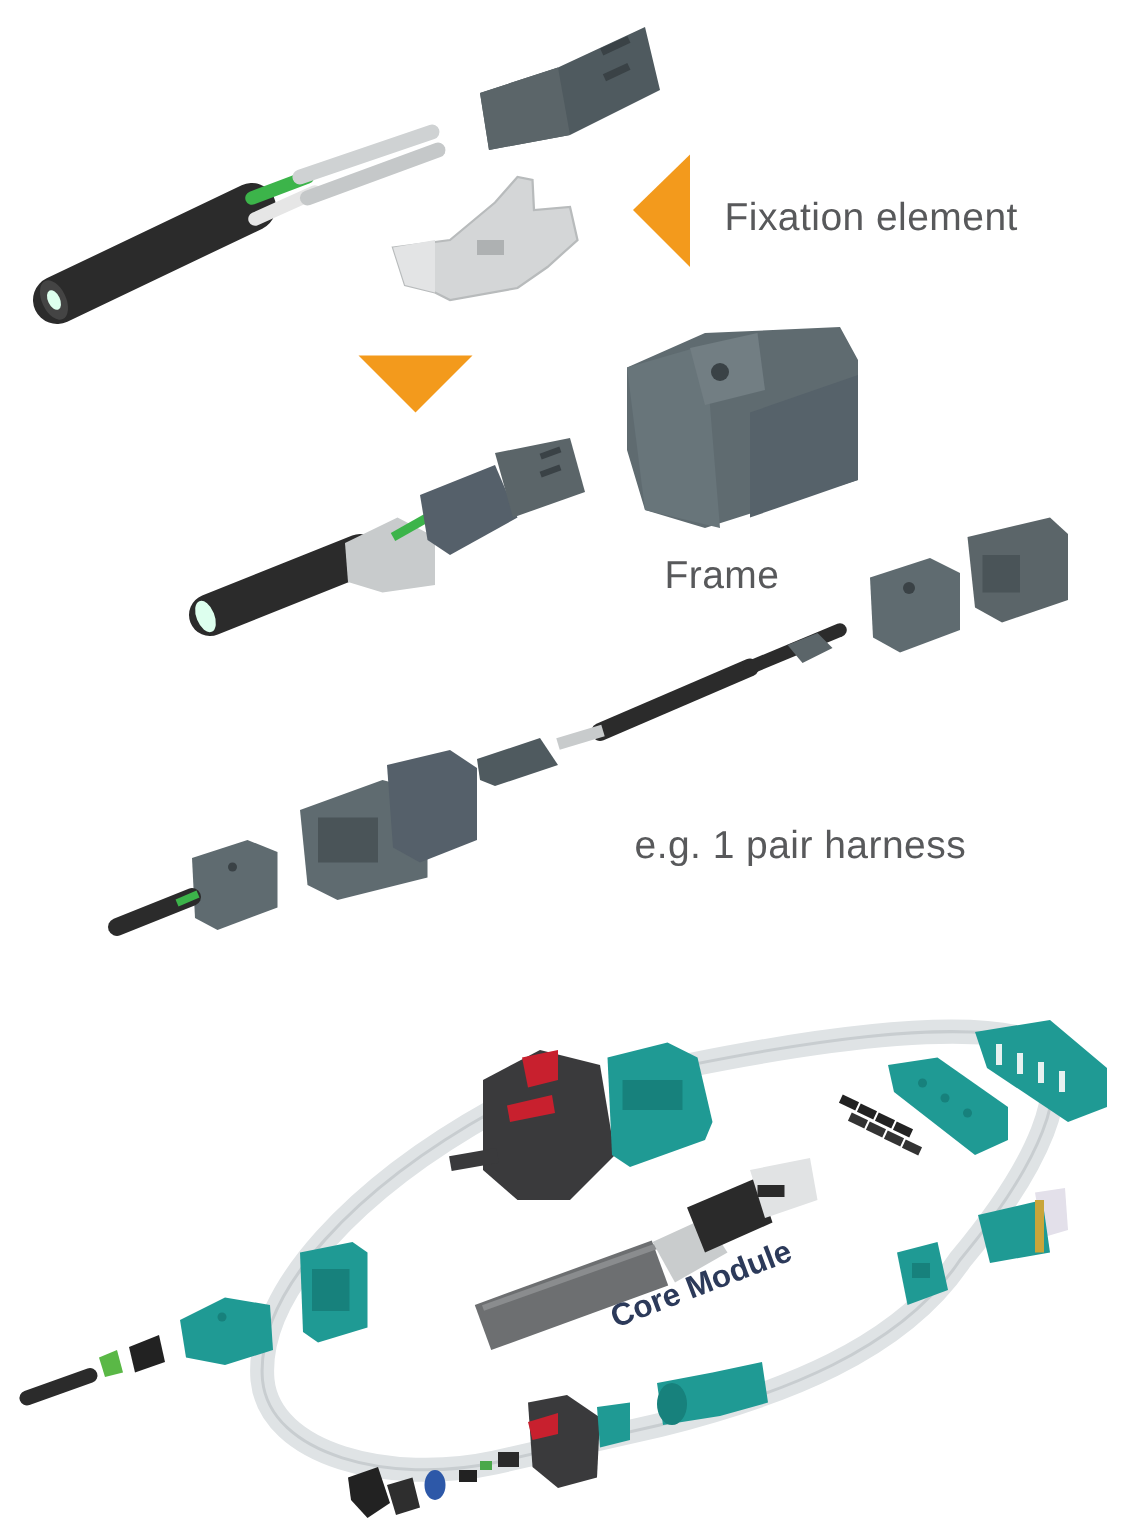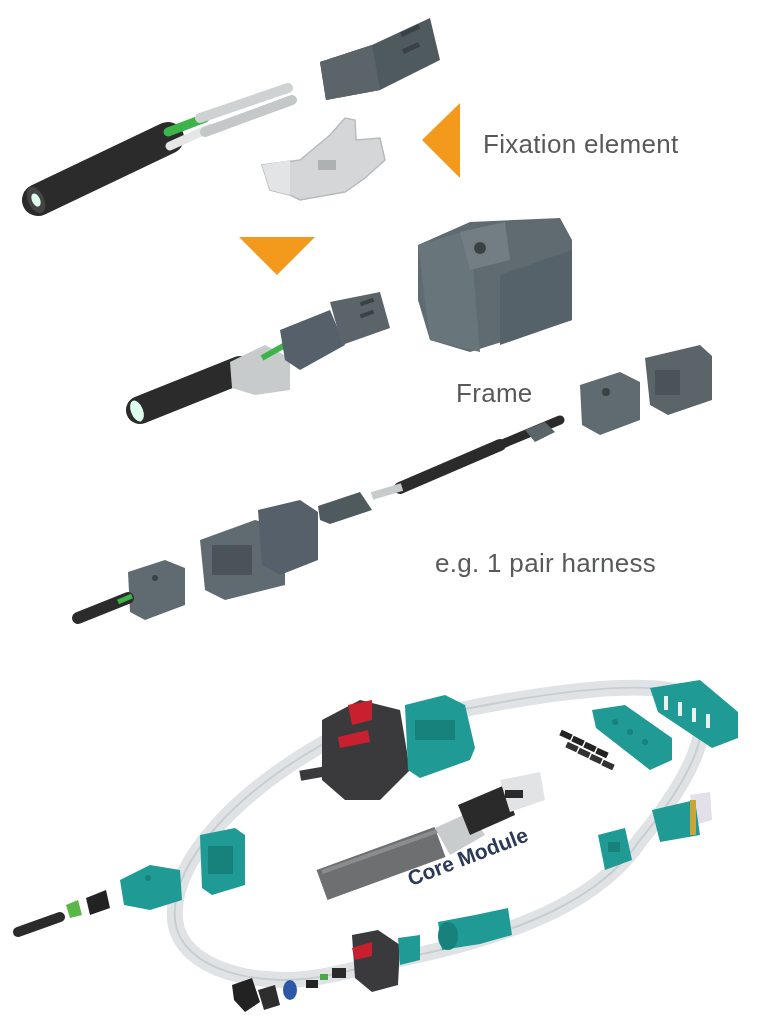--- a/index.html
+++ b/index.html
@@ -82,22 +82,22 @@
       <polygon points="258,510 300,500 318,512 318,560 280,575 262,565" fill="#55606a"></polygon>
 
       <polygon points="128,572 165,560 185,568 185,605 145,620 130,612" fill="#5f6b70"></polygon>
       <circle cx="155" cy="578" r="3" fill="#3a4246"></circle>
       <line x1="78" y1="618" x2="128" y2="598" stroke="#2b2b2b" stroke-width="12" stroke-linecap="round"></line>
       <line x1="118" y1="602" x2="132" y2="596" stroke="#3cb44a" stroke-width="5"></line>
     </g>
   </svg>
 
   <div class="label" style="left:483px; top:131px;">Fixation element</div>
-  <div class="label" style="left:456px; top:370px;margin-top:10px;">Frame</div>
-  <div class="label" style="left:435px; top:550px;text-align:right;">e.g. 1 pair harness</div>
+  <div class="label" style="left:443px; top:370px;">Frame</div>
+  <div class="label" style="left:423px; top:550px;text-align:right;">e.g. 1 pair harness</div>
 
   <svg width="760" height="1024" viewBox="0 0 760 1024">
 
     <path d="M 330,740 C 240,790 170,860 175,920 C 180,970 260,990 330,975 L 440,950 C 520,930 600,900 640,840 C 690,780 720,720 690,695 C 650,680 560,690 460,710" fill="none" stroke="#dfe3e5" stroke-width="16" stroke-linecap="round"></path>
     <path d="M 330,740 C 240,790 170,860 175,920 C 180,970 260,990 330,975 L 440,950 C 520,930 600,900 640,840 C 690,780 720,720 690,695 C 650,680 560,690 460,710" fill="none" stroke="#c8cdd0" stroke-width="2"></path>
 
     <g>
       <polygon points="322,720 360,700 400,710 410,770 380,800 345,800 322,780" fill="#3a3a3c"></polygon>
       <polygon points="348,705 372,700 372,720 352,725" fill="#c8202e"></polygon>
       <polygon points="338,737 368,730 370,742 340,748" fill="#c8202e"></polygon>

